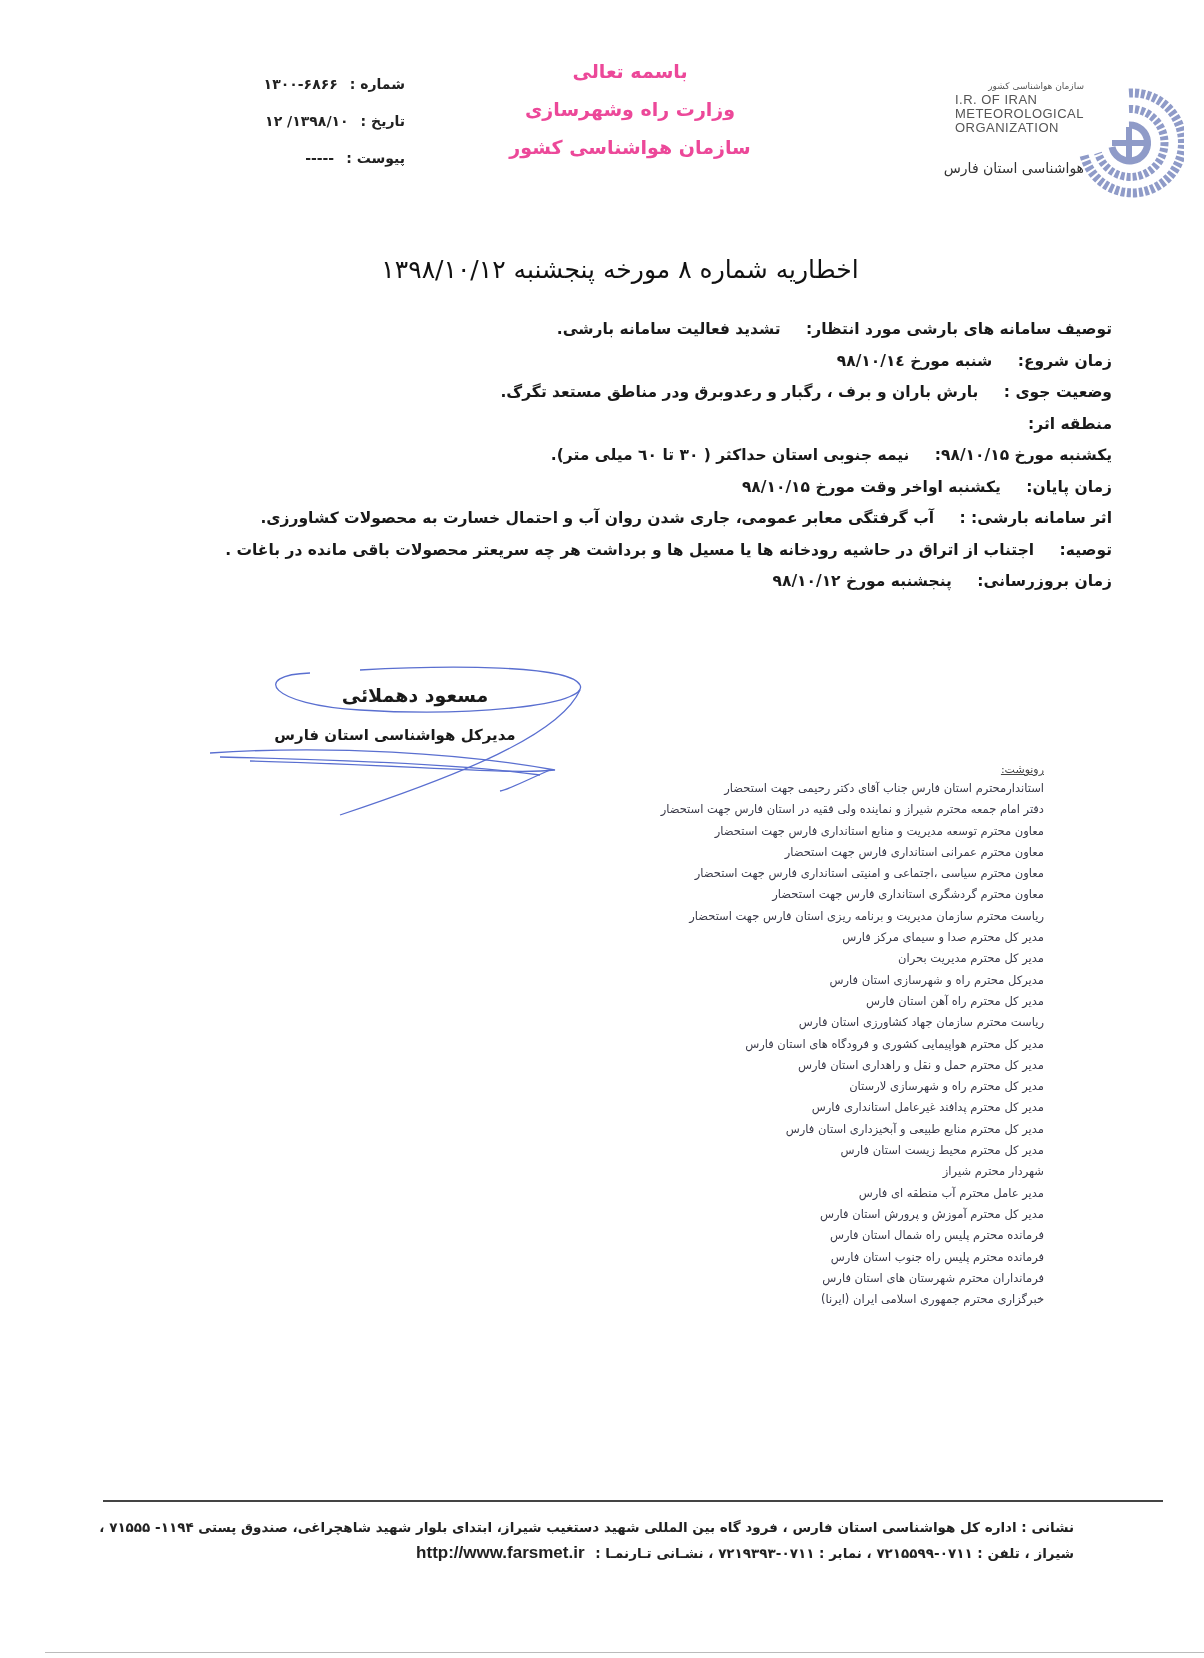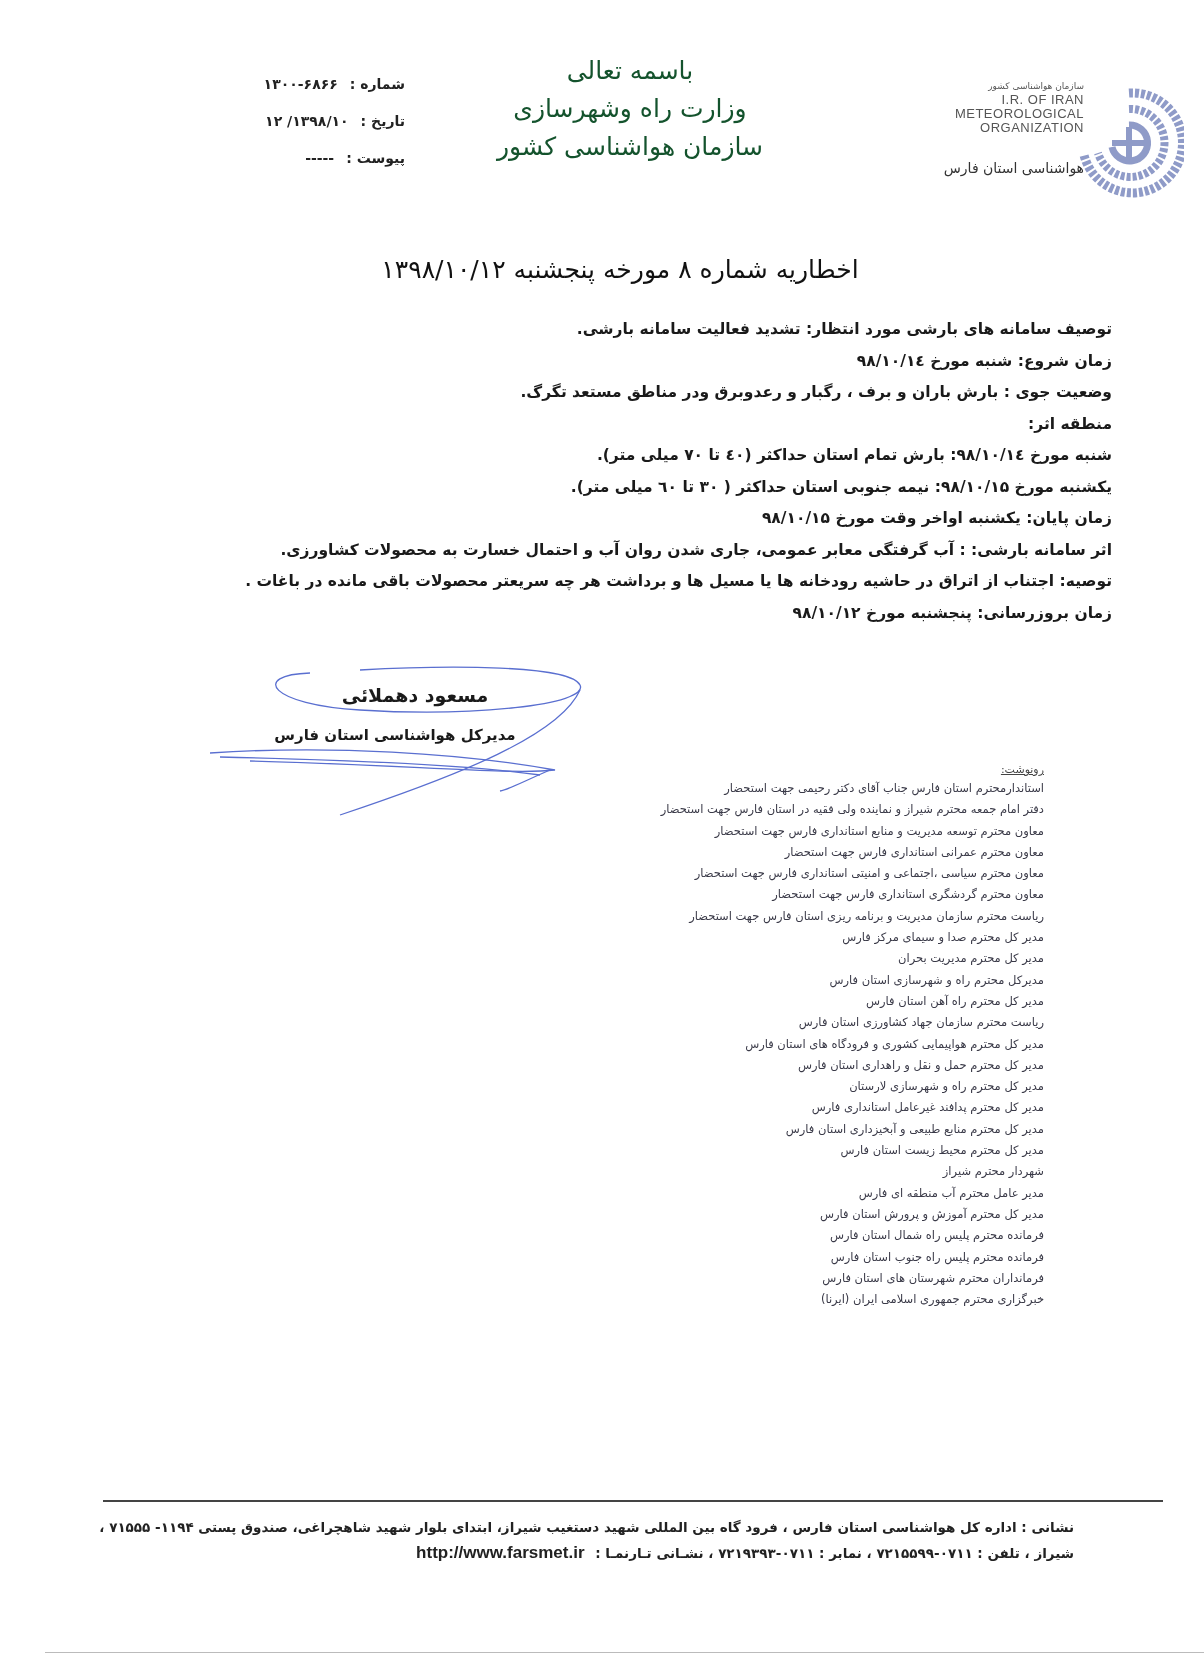--- a/index.html
+++ b/index.html
@@ -6,39 +6,39 @@
   body {
     width: 1204px; height: 1658px; position: relative; overflow: hidden;
     font-family: "DejaVu Sans", sans-serif; color: #1a1a1a;
   }
   .abs { position: absolute; }
   .rtl { direction: rtl; unicode-bidi: embed; white-space: nowrap; }
 
   
   .logo-block { right: 20px; top: 55px; width: 290px; height: 150px; }
   .logo-text-small { position: absolute; right: 100px; top: 26px; font-size: 9px; color: #555; }
-  .logo-en { position: absolute; right: 100px; top: 38px; text-align: right; font-family: "Liberation Sans", sans-serif; font-size: 13px; line-height: 14px; color: #555; letter-spacing: 0.5px; }
+  .logo-en { position: absolute; right: 100px; top: 38px; text-align: left; font-family: "Liberation Sans", sans-serif; font-size: 13px; line-height: 14px; color: #555; letter-spacing: 0.5px; }
   .logo-fa { position: absolute; right: 100px; top: 105px; font-size: 14px; color: #333; }
   .logo-emblem { position: absolute; right: 0; top: 30px; width: 110px; height: 115px; }
 
   
   .header-center { left: 480px; top: 52px; width: 300px; text-align: center; }
-  .header-center div { font-weight: normal; font-size: 25px; line-height: 38px; color: #14532d; }
+  .header-center div { font-weight: bold; font-size: 19px; line-height: 38px; color: #ec4899; }
 
   
   .meta { left: 225px; top: 66px; width: 180px; }
   .meta-row { display: flex; flex-direction: row-reverse; justify-content: flex-start; gap: 12px; font-size: 14px; line-height: 37px; font-weight: bold; color: #222; }
 
   
   .doc-title { left: 300px; top: 255px; width: 640px; text-align: center; font-size: 25px; font-weight: normal; color: #111; }
 
   
   .body-lines { right: 92px; top: 314px; width: 960px; }
   .body-line { text-align: right; font-size: 15.5px; line-height: 31.5px; font-weight: bold; color: #1a1a1a; }
-  .body-line .lbl { font-weight: bold; }
+  .body-line .lbl { font-weight: bold; margin-left: 20px; }
   .body-line .val { font-weight: bold; }
 
   
   .sig { left: 230px; top: 675px; width: 330px; text-align: center; }
   .sig-name { font-size: 19px; font-weight: bold; line-height: 40px; margin-left: 40px; }
   .sig-title { font-size: 15px; font-weight: bold; line-height: 40px; }
   .sig-scribble { left: 210px; top: 665px; width: 440px; height: 200px; }
 
   
   .cc { right: 160px; top: 762px; width: 470px; }
@@ -95,21 +95,20 @@
   </div>
 </div>
 
 <div class="abs doc-title rtl">اخطاریه شماره ۸ مورخه پنجشنبه ۱۳۹۸/۱۰/۱۲</div>
 
 <div class="abs body-lines rtl">
   <div class="body-line"><span class="lbl">توصیف سامانه های بارشی مورد انتظار:</span> <span class="val">تشدید فعالیت سامانه بارشی.</span></div>
   <div class="body-line"><span class="lbl">زمان شروع:</span> <span class="val">شنبه مورخ ۹۸/۱۰/۱٤</span></div>
   <div class="body-line"><span class="lbl">وضعیت جوی :</span> <span class="val">بارش باران و برف ، رگبار و رعدوبرق ودر مناطق مستعد تگرگ.</span></div>
   <div class="body-line"><span class="lbl">منطقه اثر:</span> <span class="val"></span></div>
-  <div class="body-line"><span class="lbl">شنبه مورخ ۹۸/۱۰/۱٤:</span> <span class="val">بارش تمام استان حداکثر (٤٠ تا ٧٠ میلی متر).</span></div>
   <div class="body-line"><span class="lbl">یکشنبه مورخ ۹۸/۱۰/۱۵:</span> <span class="val">نیمه جنوبی استان حداکثر ( ۳٠ تا ٦٠ میلی متر).</span></div>
   <div class="body-line"><span class="lbl">زمان پایان:</span> <span class="val">یکشنبه  اواخر وقت مورخ ۹۸/۱۰/۱۵</span></div>
   <div class="body-line"><span class="lbl">اثر سامانه بارشی: :</span> <span class="val">آب گرفتگی معابر عمومی، جاری شدن روان آب و احتمال خسارت به محصولات کشاورزی.</span></div>
   <div class="body-line"><span class="lbl">توصیه:</span> <span class="val">اجتناب از اتراق در حاشیه رودخانه ها یا مسیل ها و برداشت هر چه سریعتر محصولات باقی مانده در باغات .</span></div>
   <div class="body-line"><span class="lbl">زمان بروزرسانی:</span> <span class="val">پنجشنبه مورخ ۹۸/۱۰/۱۲</span></div>
 </div>
 
 <svg class="abs sig-scribble" viewBox="0 0 440 200">
   <g fill="none" stroke="#5a6fd0" stroke-width="1.3">
     <path d="M100 8 C40 10 60 40 150 45 C260 52 380 40 370 20 C360 0 240 0 150 5"></path>

